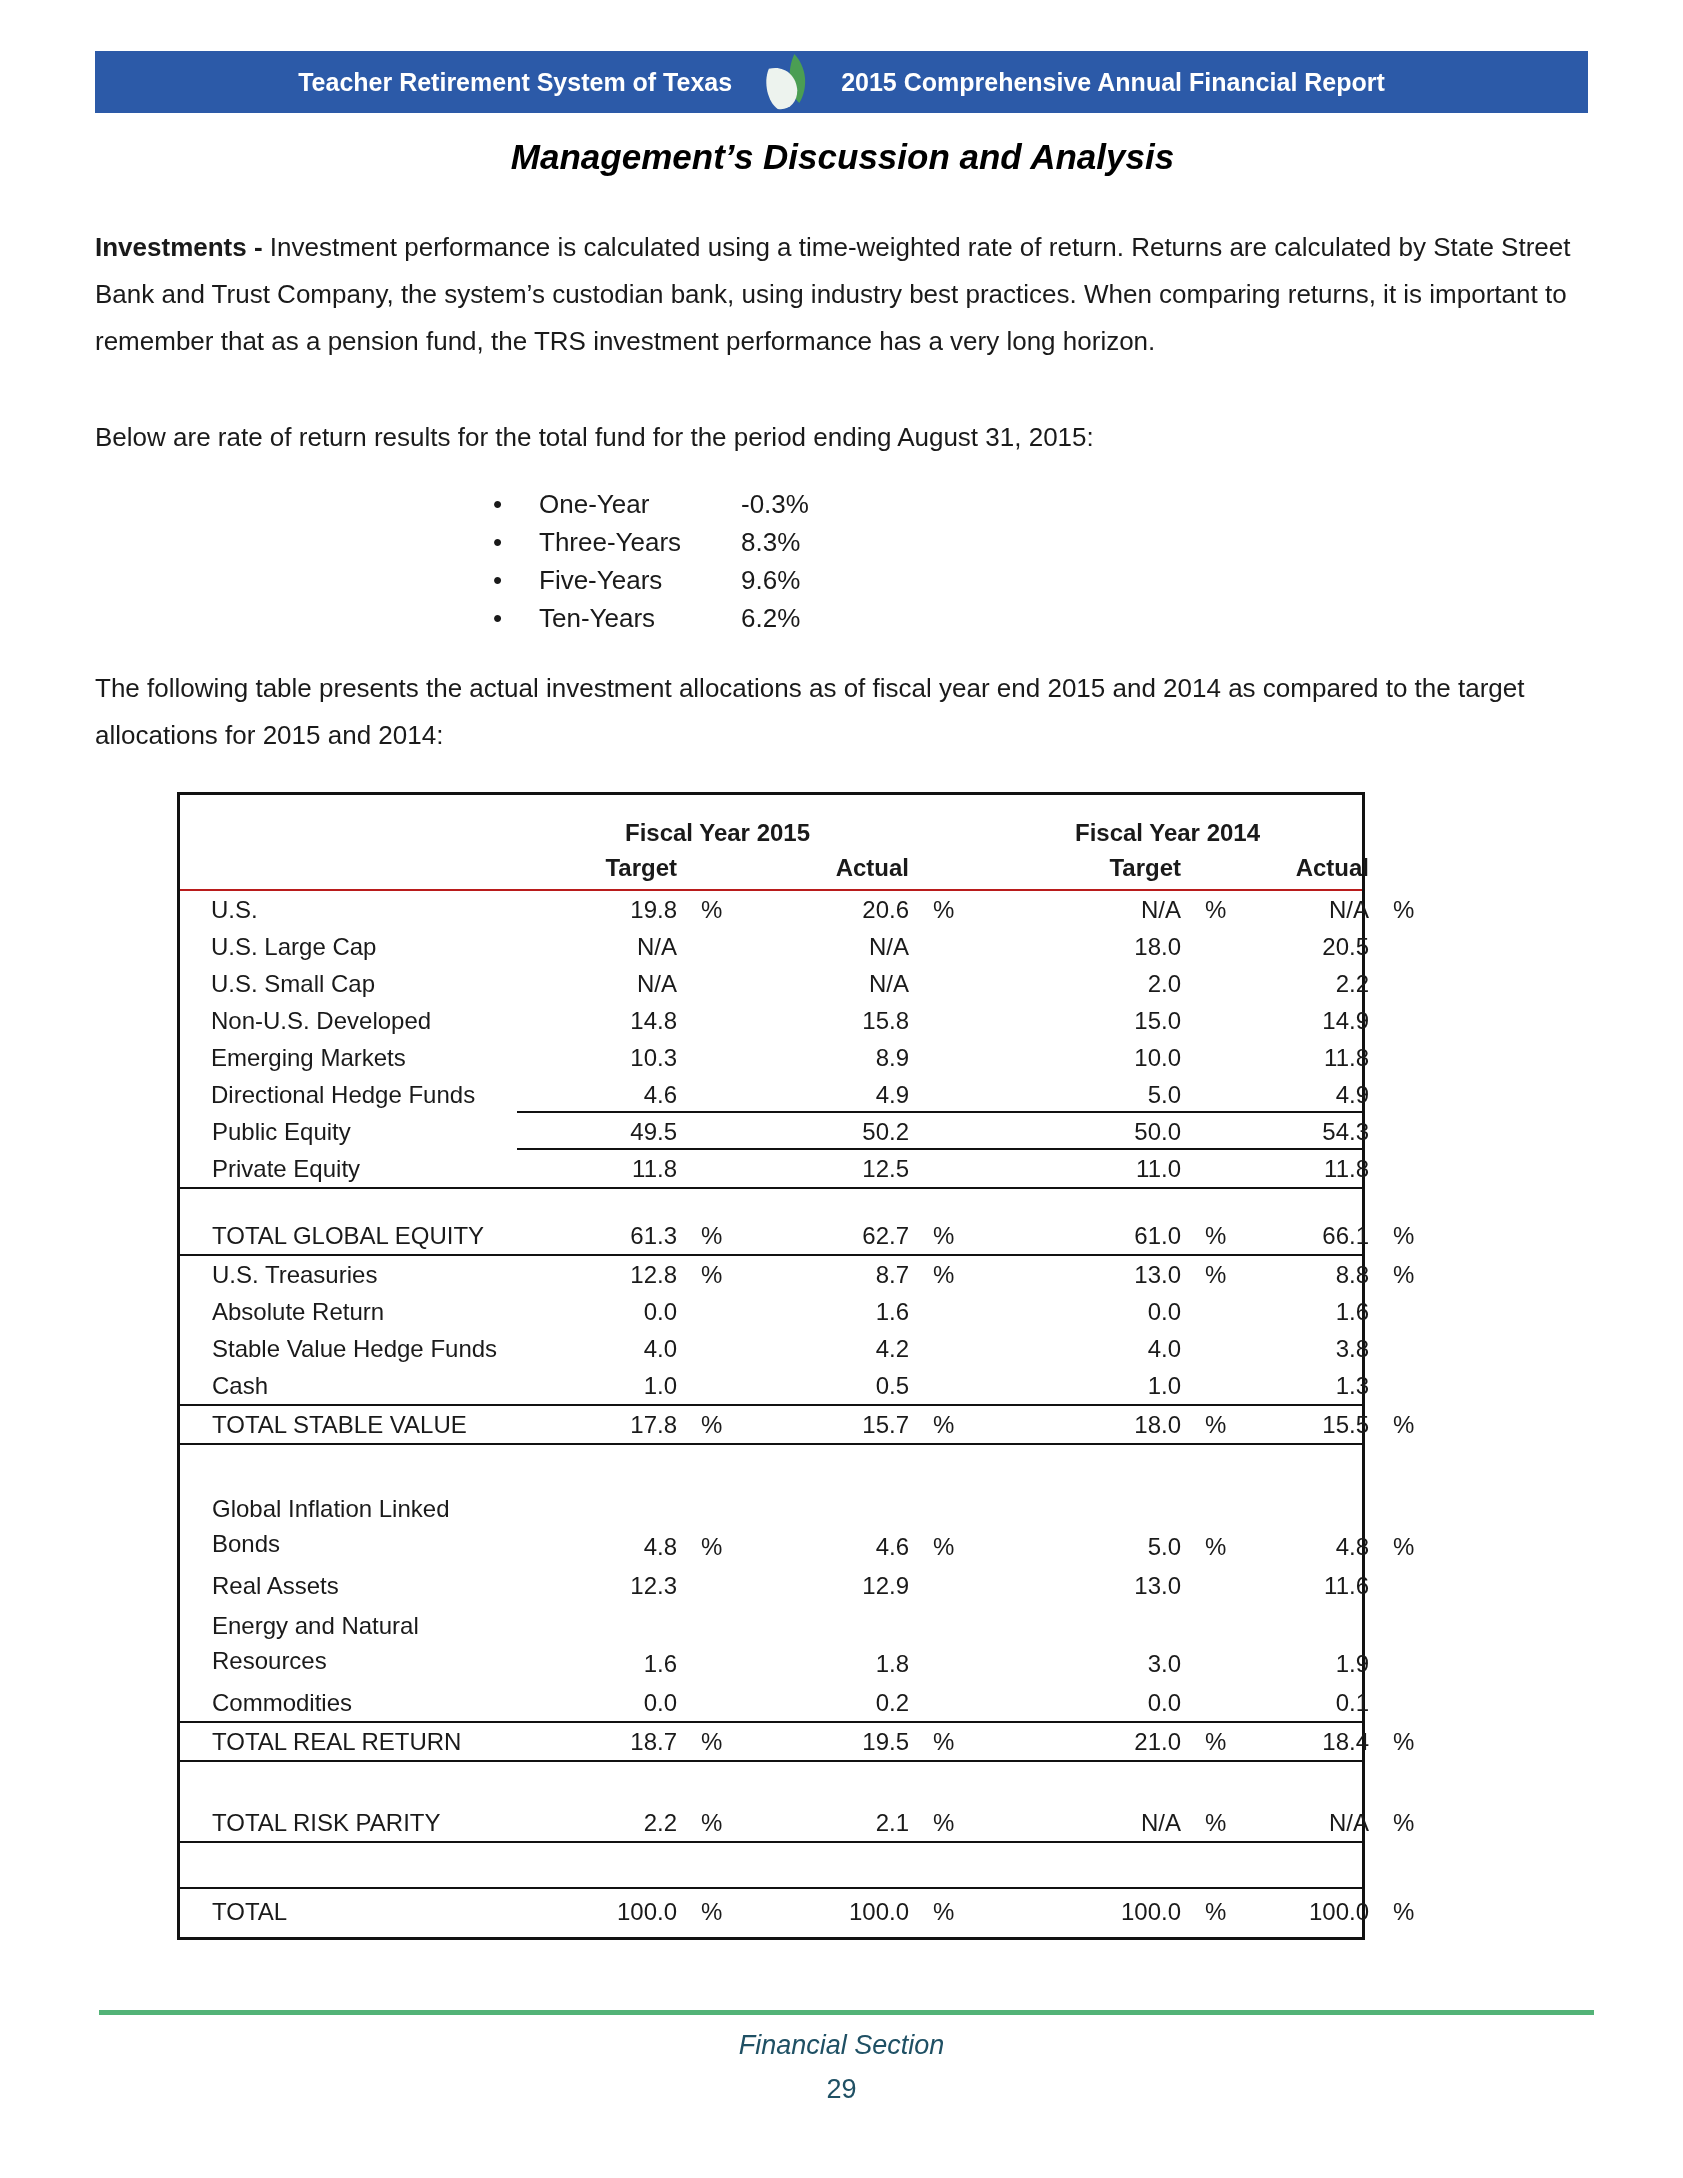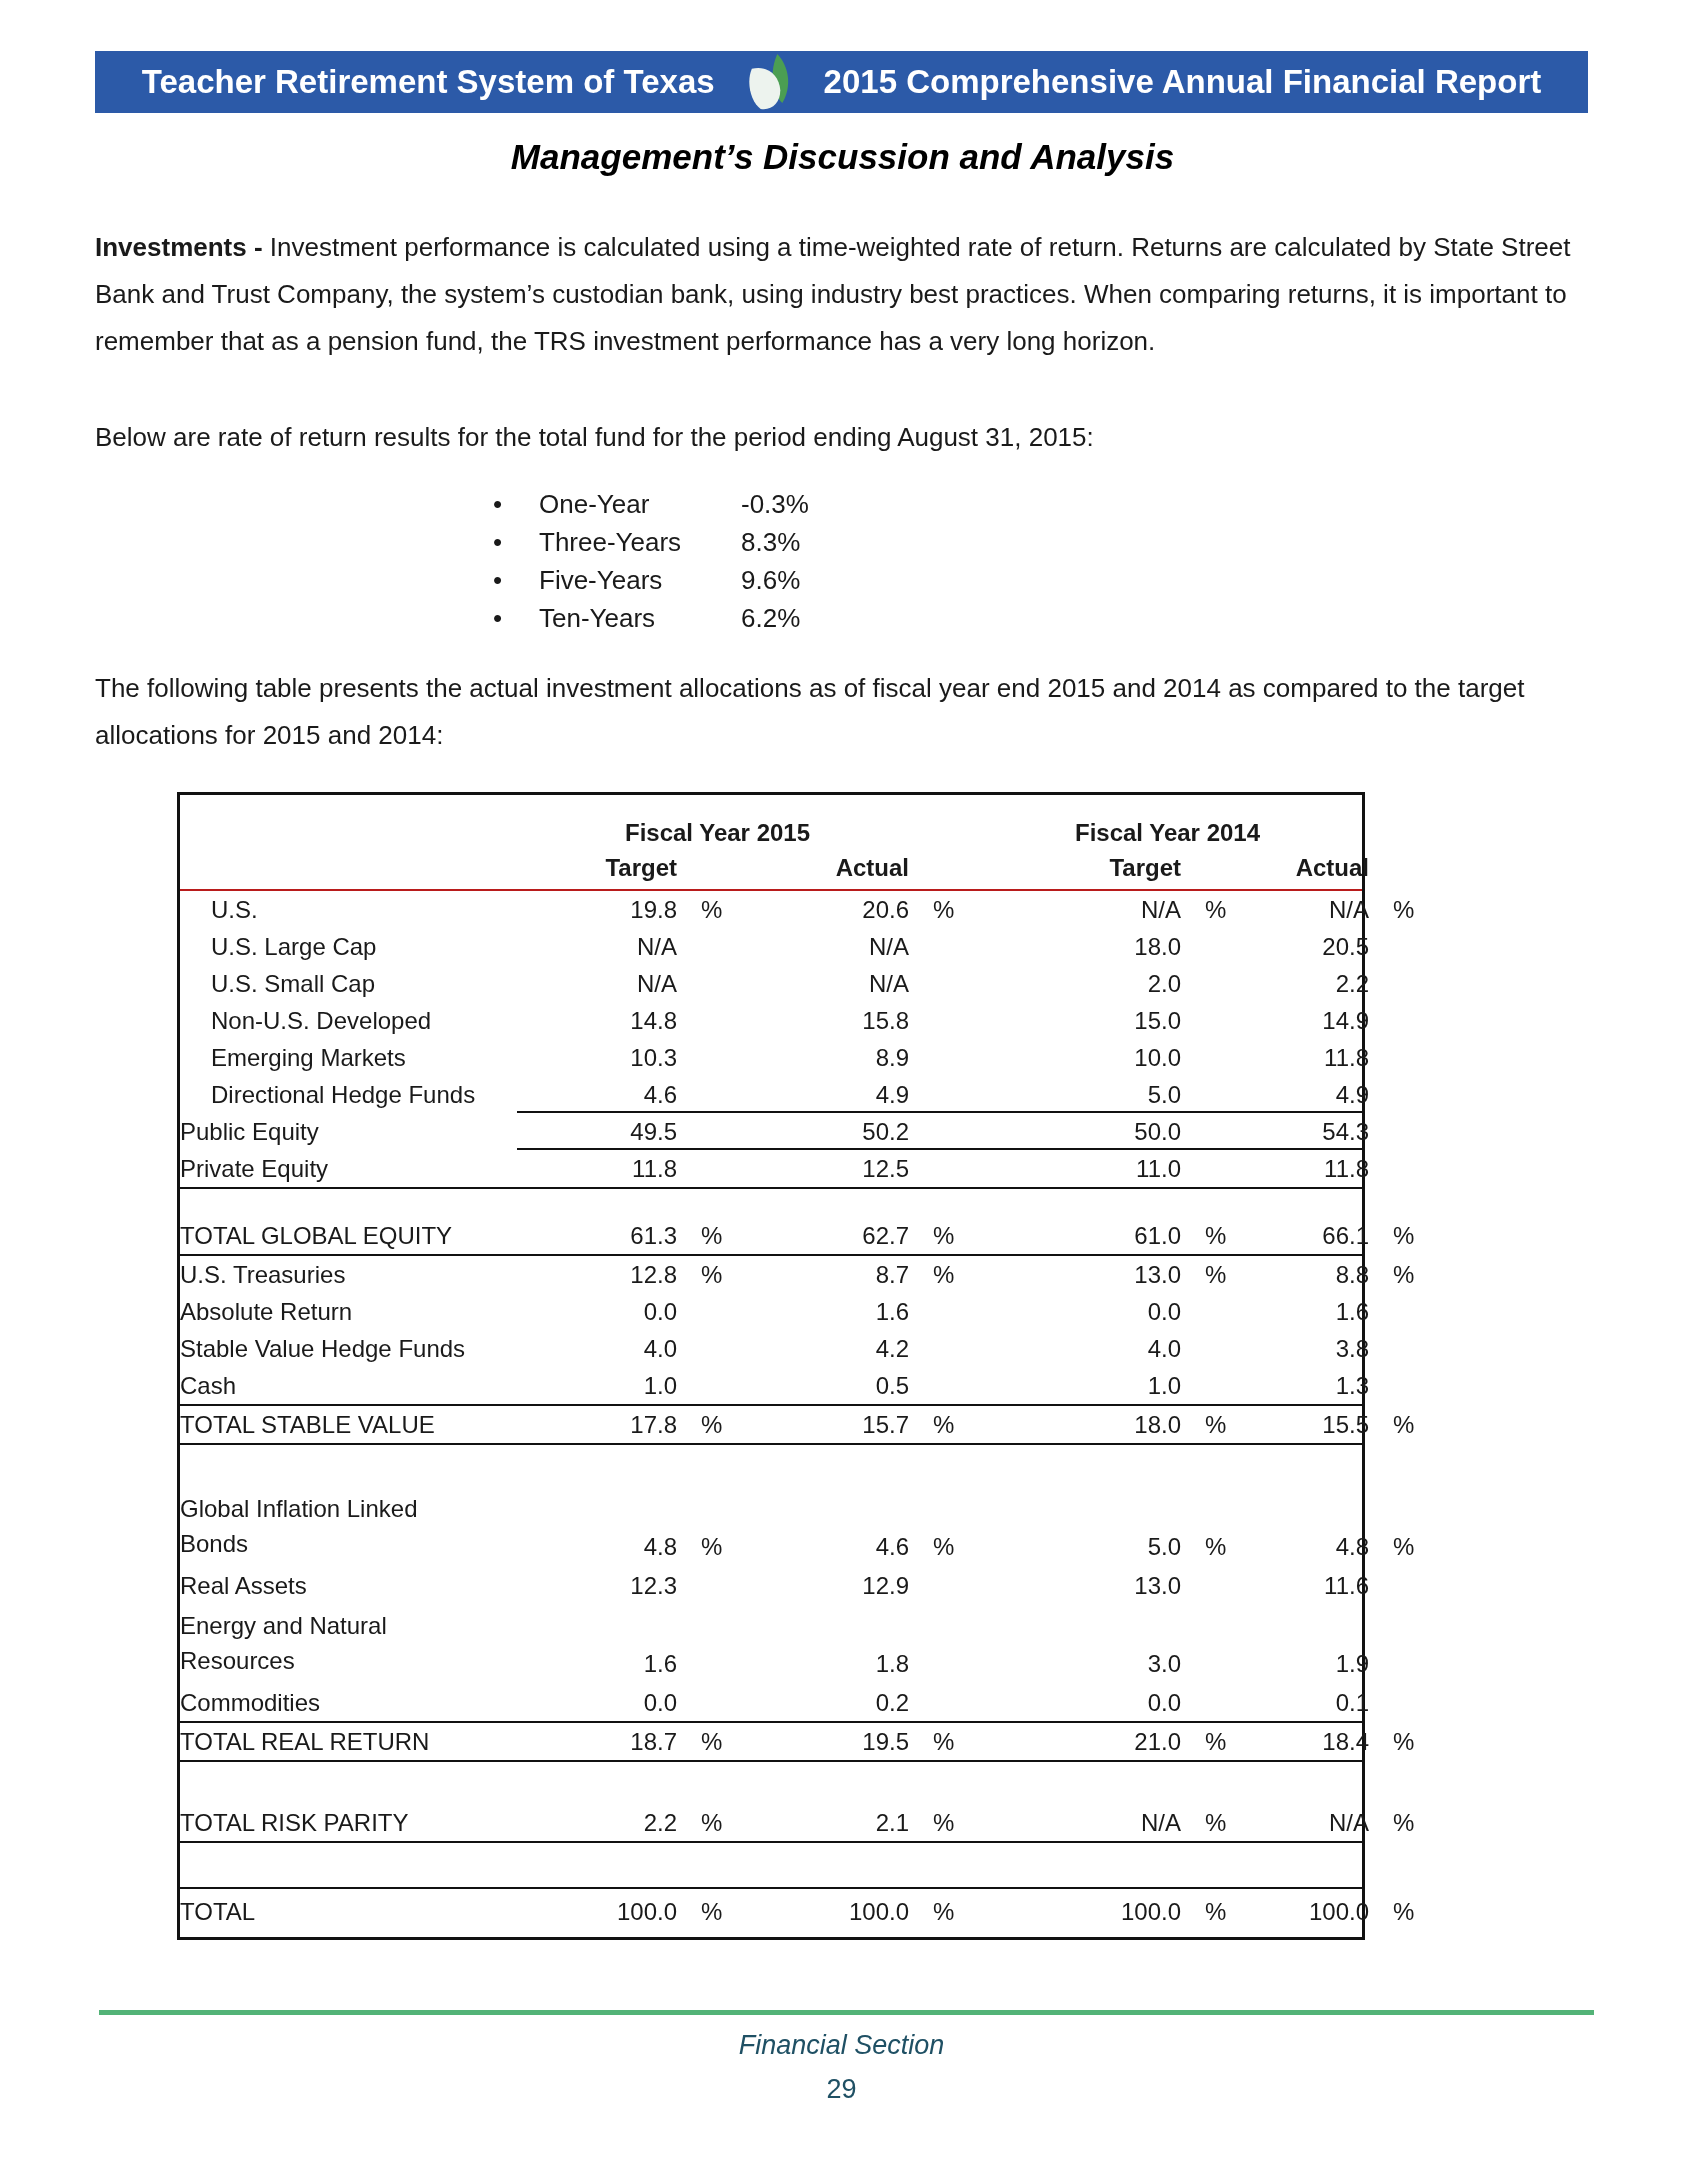--- a/index.html
+++ b/index.html
@@ -5,21 +5,21 @@
   html,body { margin:0; padding:0; background:#ffffff; }
   .page {
     position:relative; width:1683px; height:2178px; background:#fff;
     font-family:"Liberation Sans", sans-serif; color:#1a1a1a; overflow:hidden;
   }
 
   
   .topbar {
     position:absolute; left:95px; top:51px; width:1493px; height:62px;
     background:#2c5aa8; display:flex; align-items:center; justify-content:center;
-    gap:28px; color:#ffffff; font-weight:bold; font-size:33px;
+    gap:28px; color:#ffffff; font-weight:bold; font-size:25px;
   }
   .topbar .leaf { display:flex; align-items:center; }
 
   
   .doc-title {
     position:absolute; left:95px; top:137px; width:1495px;
     text-align:center; font-size:35px; font-weight:bold; font-style:italic; color:#000;
   }
   .para { position:absolute; left:95px; width:1497px; font-size:26px; line-height:47px; }
   .p1 { top:224px; }
@@ -43,21 +43,21 @@
     display:grid; grid-template-columns:377px 124px 59px 173px 59px 213px 59px 129px 1fr;
     height:42px; align-items:center; border-bottom:2px solid #b91c1c; font-weight:bold;
   }
   .thead-sub .h { text-align:right; padding-right:4px; }
 
   .trow {
     display:grid; grid-template-columns:377px 124px 59px 173px 59px 213px 59px 129px 1fr;
     min-height:37px; align-items:center;
   }
   .tbody .trow:last-child { min-height:46px; }
-  .cl { padding-left:0; }
+  .cl { padding-left:32px; }
   .cl.ind { padding-left:31px; }
   .cv { text-align:right; padding-right:4px; }
   .cp { padding-left:20px; }
   .trow.wrap { align-items:end; padding:4px 0 6px; }
   .trow.wrap .cl { white-space:pre-line; line-height:35px; }
   .rule-full { border-bottom:2px solid #111; }
   .rule-partial { position:relative; }
   .rule-partial::after {
     content:""; position:absolute; left:337px; right:0; bottom:0; border-bottom:2px solid #111;
   }

